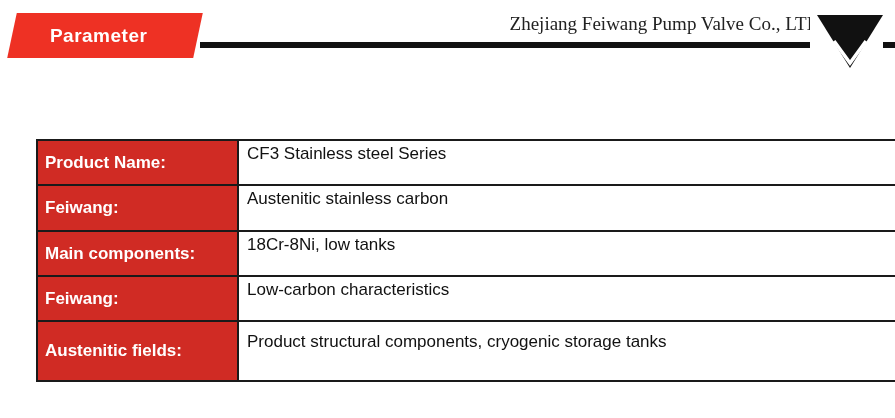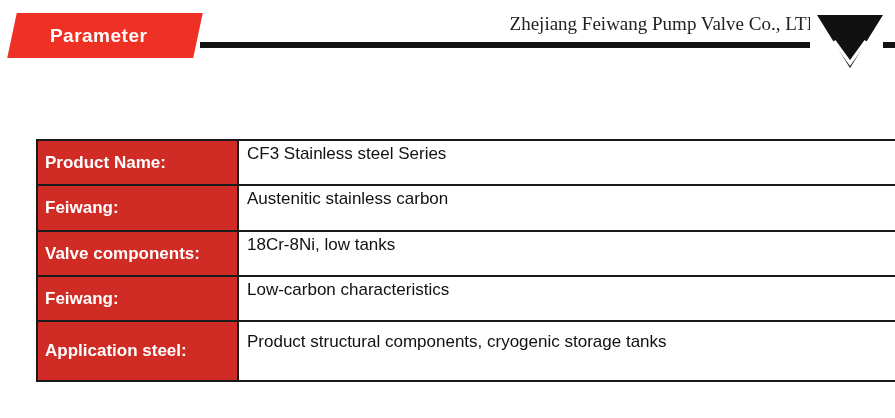--- a/index.html
+++ b/index.html
@@ -108,27 +108,27 @@
     <tbody>
       <tr style="height:34px">
         <td class="lbl">Product Name:</td>
         <td class="val">CF3 Stainless steel Series</td>
       </tr>
       <tr style="height:43px">
         <td class="lbl">Feiwang:</td>
         <td class="val">Austenitic stainless carbon</td>
       </tr>
       <tr style="height:38px">
-        <td class="lbl">Valve components:</td>
+        <td class="lbl">Main components:</td>
         <td class="val">18Cr-8Ni, low tanks</td>
       </tr>
       <tr style="height:38px">
         <td class="lbl">Feiwang:</td>
         <td class="val">Low-carbon characteristics</td>
       </tr>
       <tr style="height:60px">
-        <td class="lbl">Application steel:</td>
+        <td class="lbl">Austenitic fields:</td>
         <td class="val">Product structural components, cryogenic storage tanks</td>
       </tr>
     </tbody>
   </table>
 
 </div>
 
 </body></html>

